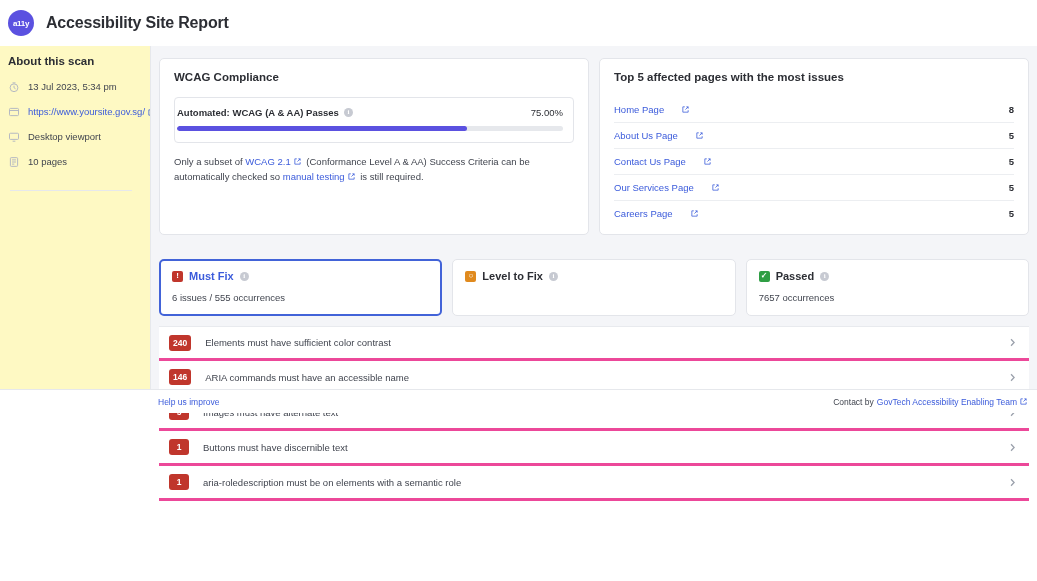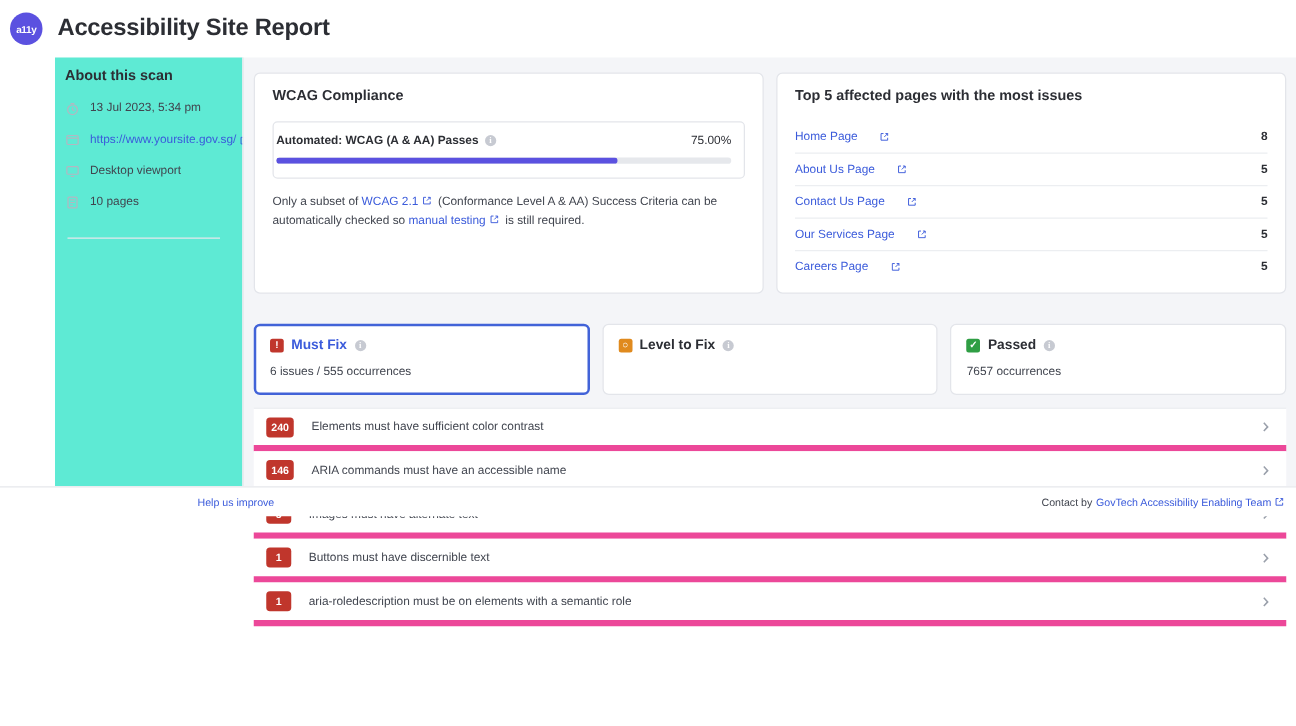--- a/index.html
+++ b/index.html
@@ -23,33 +23,32 @@
   }
   .logo {
     width: 26px; height: 26px; border-radius: 50%;
     background: #5b51e0;
     display: flex; align-items: center; justify-content: center;
     color: #fff; font-size: 8px; font-weight: bold; letter-spacing: -0.3px;
     flex: 0 0 26px;
   }
   .app-title {
     margin-left: 12px;
-    font-size: 19px; font-weight: bold; color: #2c2e34;
+    font-size: 16px; font-weight: bold; color: #2c2e34;
     letter-spacing: -0.2px;
   }
 
   
   .body-wrap { flex: 1 1 auto; display: flex; min-height: 0; }
 
   
   .sidebar {
     width: 150px; flex: 0 0 150px;
-    background: #5eead4;
+    background: #fef9c3;
     padding: 9px 10px 0 8px;
-    margin-left: 44px;
   }
   .sidebar h2 {
     margin: 0 0 14px 0;
     font-size: 11.5px; font-weight: bold; color: #2c2e34;
   }
   .scan-item {
     display: flex; align-items: flex-start;
     margin-bottom: 13px;
     font-size: 9.5px; color: #41454f;
     line-height: 12px;
@@ -158,21 +157,21 @@
     background:#c7cad2; color:#fff;
     font-size:7px; font-weight:bold; line-height:9px; text-align:center;
     font-family:"Liberation Serif", serif;
   }
 
   
   .issues { margin-top: 10px; }
   .issue-row {
     display:flex; align-items:center;
     background:#fff;
-    border-bottom: 5px solid #ec4899;
+    border-bottom: 3px solid #ec4899;
     padding: 9px 12px 9px 10px;
     height: 35px;
   }
   .issue-row:first-child { border-top: 1px solid #e8eaee; }
   .badge {
     min-width: 20px; height: 16px;
     background:#c0362c; color:#fff;
     border-radius:3px;
     font-size:8.5px; font-weight:bold;
     display:flex; align-items:center; justify-content:center;

